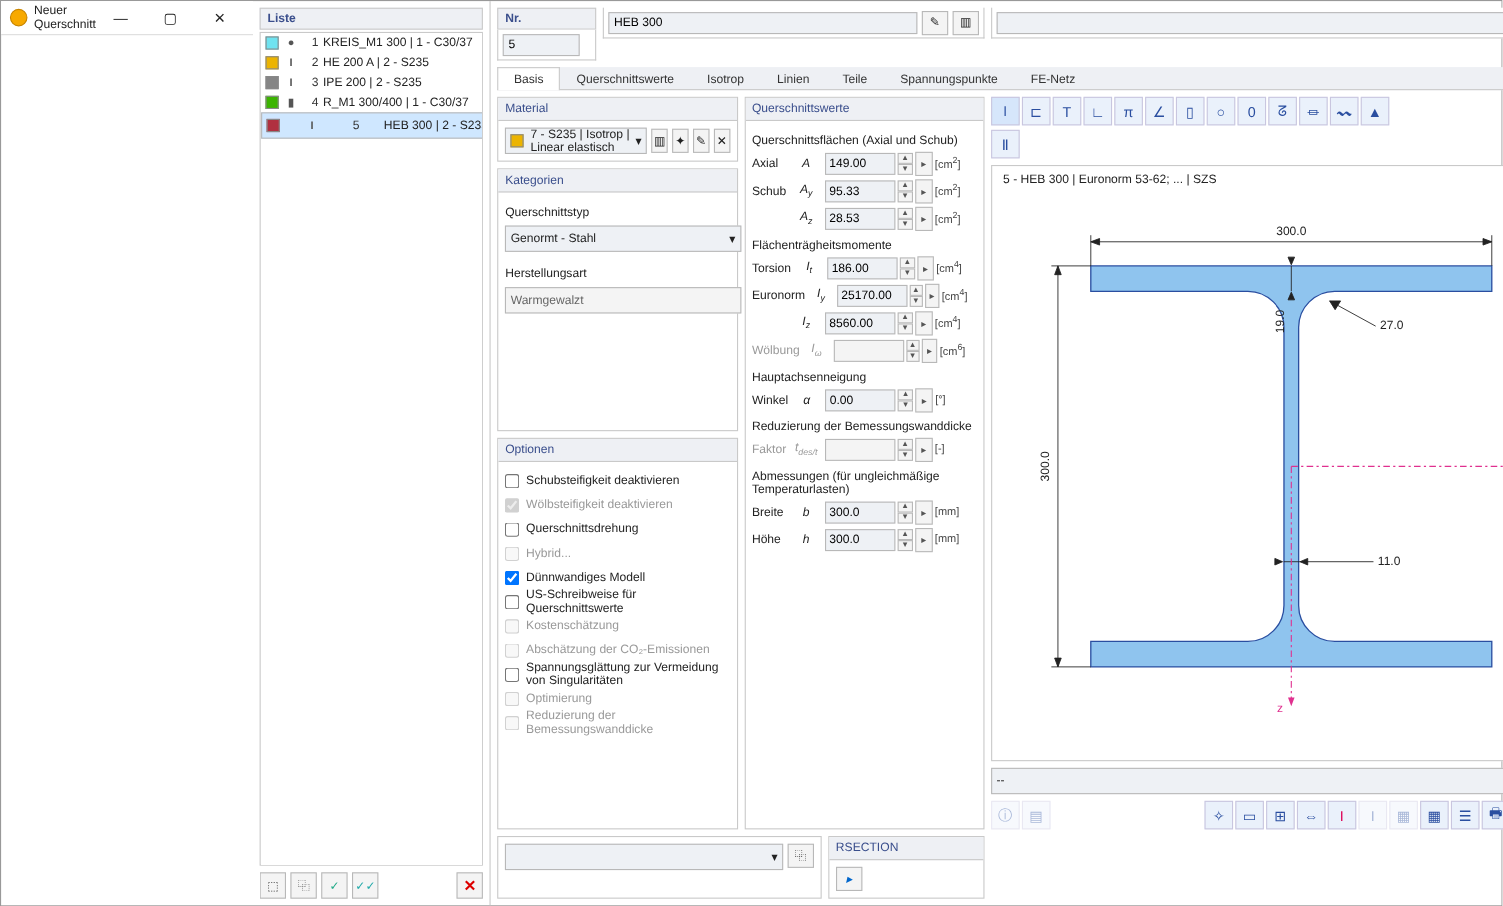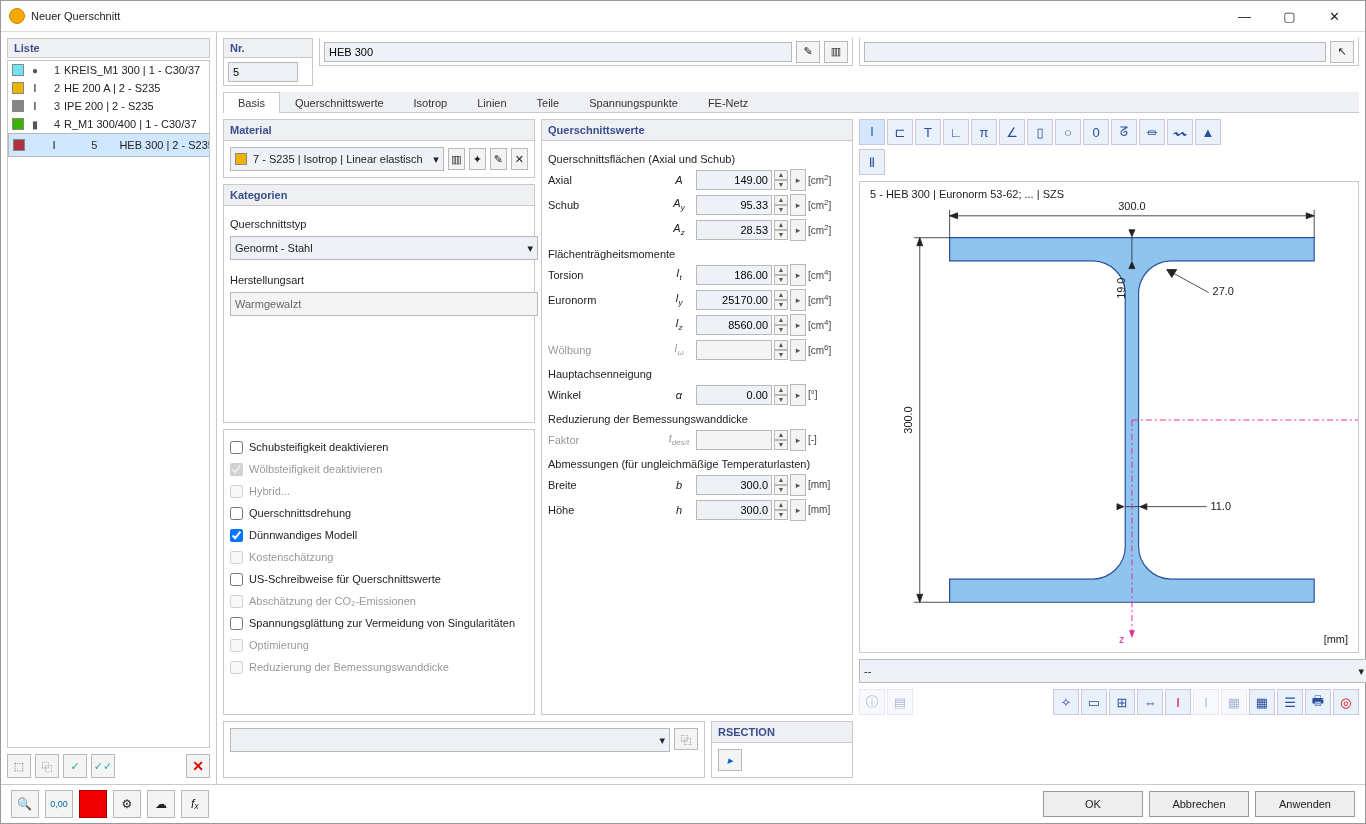--- a/index.html
+++ b/index.html
@@ -1,16 +1,16 @@
 <!DOCTYPE html>
 <html><head>
 <meta charset="utf-8">
 <style>
 html,body{margin:0;padding:0;font-family:"Segoe UI",Tahoma,sans-serif;font-size:11px;color:#222;background:#fff;height:100%;overflow:hidden}
-.window{display:flex;flex-direction:column;width:1366px;height:824px;box-sizing:border-box;border:1px solid #999}
+.window{display:flex;flex-direction:row;width:1366px;height:824px;box-sizing:border-box;border:1px solid #999}
 .titlebar{height:30px;display:flex;align-items:center;padding:0 8px;background:#fff;border-bottom:1px solid #ddd}
 .titlebar .ico{width:16px;height:16px;margin-right:6px;border-radius:50%;background:#f7a900;border:1px solid #c78500;box-sizing:border-box}
 .titlebar .title{flex:1}
 .winbtns{display:flex;gap:0}
 .winbtn{width:45px;height:29px;display:flex;align-items:center;justify-content:center;font-size:13px}
 .content{flex:1;display:flex;min-height:0}
 
 .leftcol{width:216px;display:flex;flex-direction:column;border-right:1px solid #c9c9c9;padding:6px;box-sizing:border-box}
 .panel-title{font-weight:bold;color:#3a4e8c;padding:3px 6px;background:#eef0f4;border:1px solid #c9c9c9;margin-bottom:2px}
 .listitems{flex:1;border:1px solid #c9c9c9;overflow:auto;background:#fff}
@@ -35,35 +35,35 @@
 
 .tabs{display:flex;border-bottom:1px solid #c9c9c9;background:#eef0f4}
 .tab{padding:4px 14px;border:1px solid transparent;border-bottom:none;color:#333;margin-bottom:-1px}
 .tab.active{background:#fff;border-color:#c9c9c9;font-weight:normal}
 
 .tabbody{flex:1;display:flex;gap:6px;min-height:0}
 .leftforms{display:flex;flex-direction:column;gap:6px;flex:0.9;min-width:0}
 .valuescol{display:flex;flex-direction:column;gap:0;flex:0.9;min-width:0}
 .previewcol{width:500px;display:flex;flex-direction:column;gap:6px}
 .groupbox{border:1px solid #c9c9c9;background:#fff;display:flex;flex-direction:column}
-.gb-title{font-weight:bold;color:#3a4e8c;padding:4px 6px;background:#eef0f4;border-bottom:1px solid #c9c9c9}
+.gb-title{font-weight:normal;color:#3a4e8c;padding:4px 6px;background:#eef0f4;border-bottom:1px solid #c9c9c9}
 .gb-body{padding:6px}
 .formrow{display:flex;align-items:center;height:24px;gap:4px}
 .formrow .lbl{flex:1}
 .sel{width:100%;height:22px;border:1px solid #b8b8b8;background:#eef1f5;padding:0 4px;display:flex;align-items:center;justify-content:space-between}
 .chk{display:flex;align-items:center;gap:6px;height:22px}
 .chk input{margin:0}
 .chk.disabled{color:#999}
 
 .vrow{display:flex;align-items:center;height:25px;gap:2px}
 .vrow.disabled{color:#999}
 .vrow .nm{flex:1}
 .vrow .sym{width:30px;text-align:center;font-style:italic}
 .vrow .sym sub{font-size:8px}
-.numinp{width:76px;height:20px;border:1px solid #b8b8b8;background:#eef1f5;text-align:right;padding:0 3px;box-sizing:border-box;font-size:11px}
+.numinp{width:64px;height:20px;border:1px solid #b8b8b8;background:#eef1f5;text-align:left;padding:0 3px;box-sizing:border-box;font-size:11px}
 .spin{width:14px;height:20px;display:flex;flex-direction:column}
 .spin div{flex:1;border:1px solid #b8b8b8;background:#f4f4f4;font-size:7px;display:flex;align-items:center;justify-content:center;color:#555}
 .gobtn{width:14px;height:20px;border:1px solid #b8b8b8;background:#f4f4f4;display:flex;align-items:center;justify-content:center;font-size:9px;color:#555}
 .unit{width:38px;font-size:10px;color:#444}
 .unit sup{font-size:8px}
 .subhead{font-weight:normal;color:#222;padding:6px 0 2px}
 
 .ptoolbar{display:flex;gap:2px;flex-wrap:wrap}
 .pt{width:24px;height:24px;border:1px solid #c9c6df;background:#eaf1fb;display:flex;align-items:center;justify-content:center;font-size:13px;color:#2a4ea0;font-family:"Segoe UI Symbol",sans-serif}
 .preview{flex:1;border:1px solid #c9c9c9;background:#fff;position:relative;overflow:hidden}
@@ -214,48 +214,49 @@
                   <span class="lbl">Herstellungsart</span>
                 </div>
               <div class="sel" style="background:#f4f4f4;color:#666">
                 <span>Warmgewalzt</span>
               </div>
               <div style="height:100px"></div>
             </div>
           </div>
 
           <div class="groupbox" style="flex:1;overflow:auto">
+            <div class="gb-title">Optionen</div>
             <div class="gb-body" id="options-body">
                 <label class="chk">
                   <input type="checkbox" style="">
                   <span>Schubsteifigkeit deaktivieren</span>
                 </label>
                 <label class="chk disabled">
                   <input type="checkbox" checked="" disabled="" style="">
                   <span>Wölbsteifigkeit deaktivieren</span>
                 </label>
+                <label class="chk">
+                  <input type="checkbox" style="">
+                  <span>Querschnittsdrehung</span>
+                </label>
                 <label class="chk disabled">
                   <input type="checkbox" disabled="" style="">
                   <span>Hybrid...</span>
                 </label>
                 <label class="chk">
-                  <input type="checkbox" style="">
-                  <span>Querschnittsdrehung</span>
-                </label>
-                <label class="chk">
                   <input type="checkbox" checked="" style="">
                   <span>Dünnwandiges Modell</span>
+                </label>
+                <label class="chk">
+                  <input type="checkbox" style="">
+                  <span>US-Schreibweise für Querschnittswerte</span>
                 </label>
                 <label class="chk disabled">
                   <input type="checkbox" disabled="" style="">
                   <span>Kostenschätzung</span>
-                </label>
-                <label class="chk">
-                  <input type="checkbox" style="">
-                  <span>US-Schreibweise für Querschnittswerte</span>
                 </label>
                 <label class="chk disabled">
                   <input type="checkbox" disabled="" style="">
                   <span>Abschätzung der CO₂-Emissionen</span>
                 </label>
                 <label class="chk">
                   <input type="checkbox" style="">
                   <span>Spannungsglättung zur Vermeidung von Singularitäten</span>
                 </label>
                 <label class="chk disabled">

